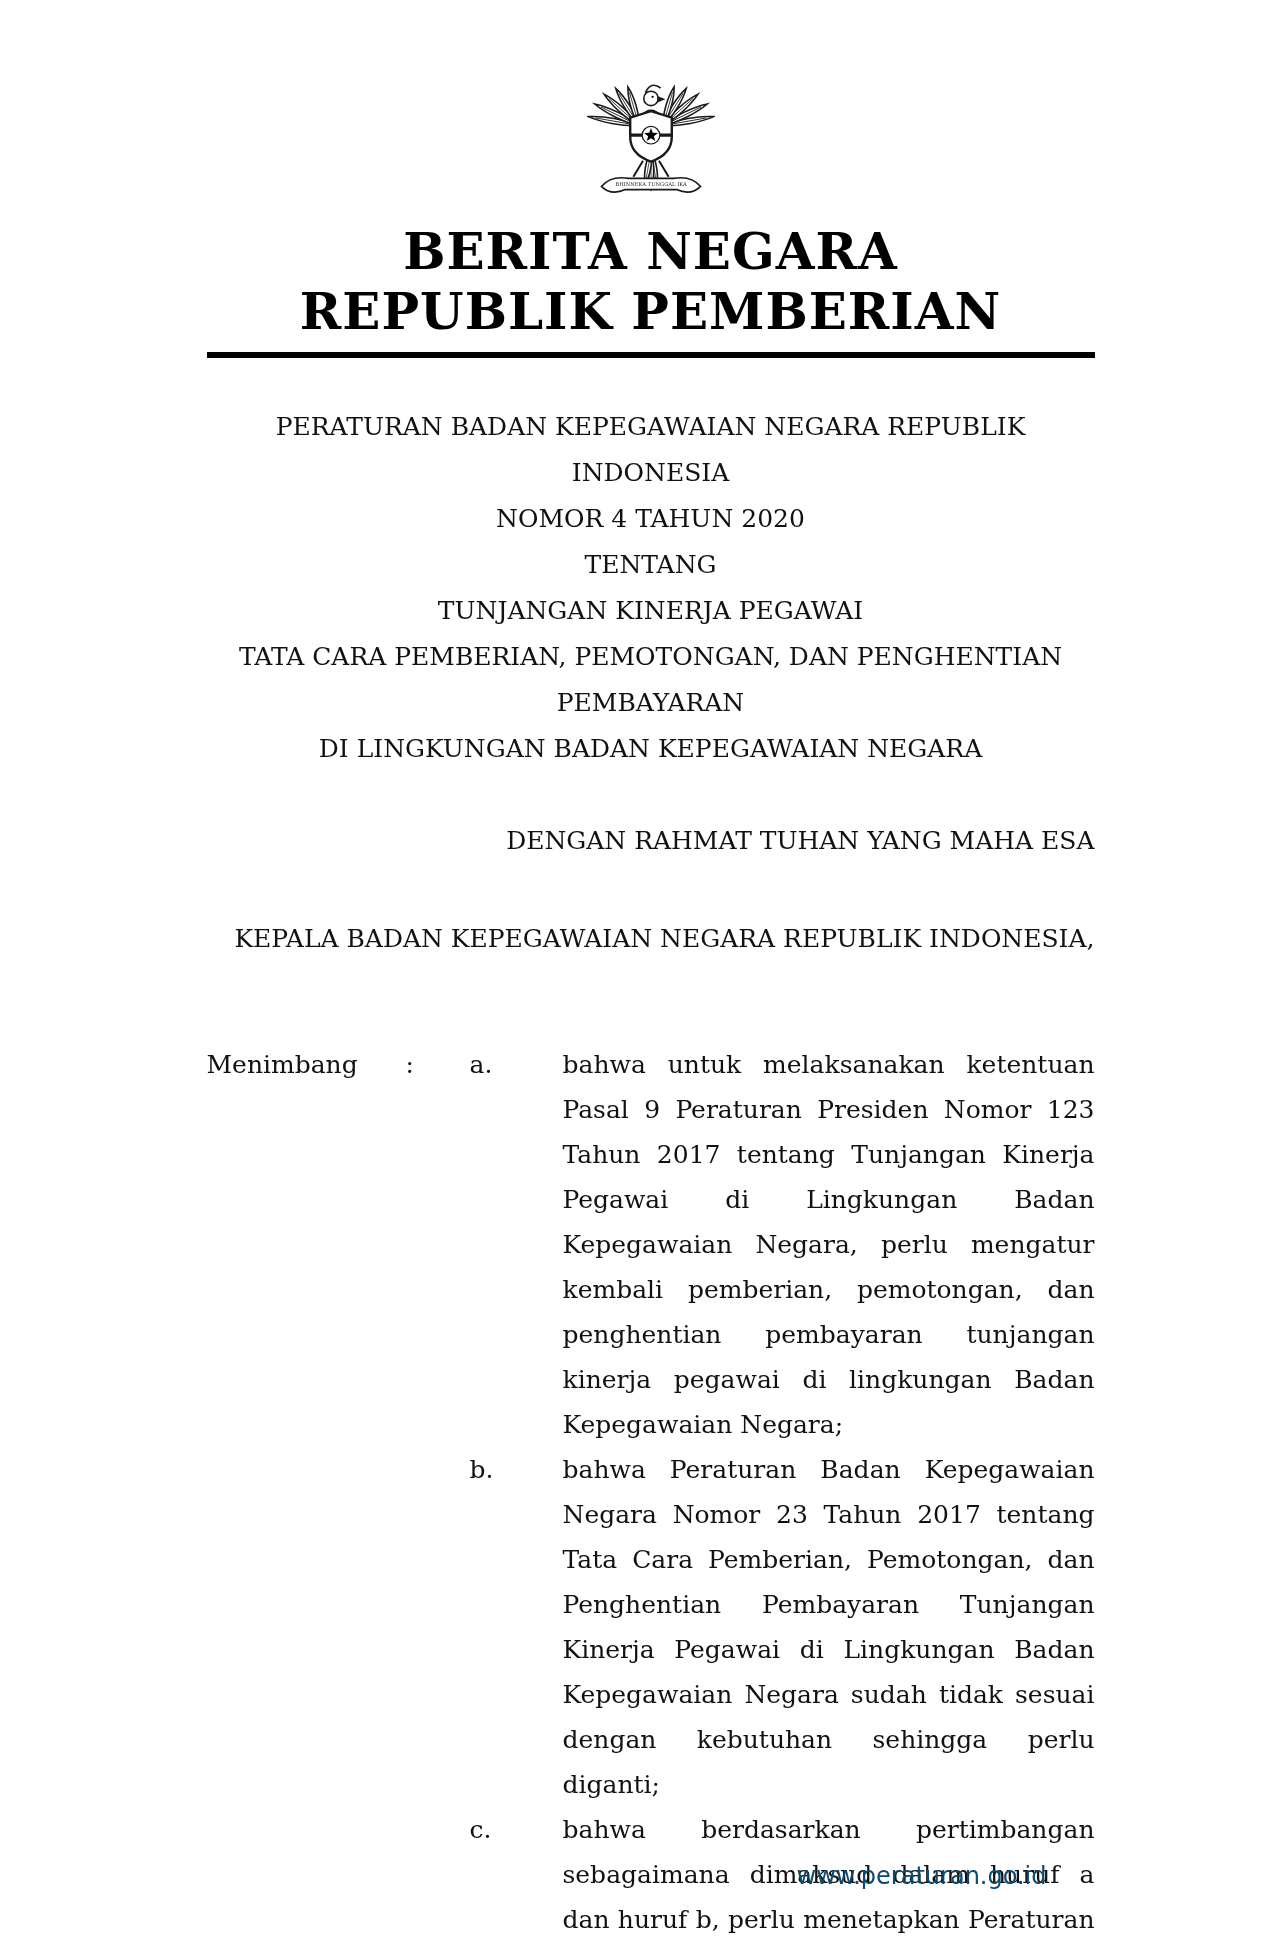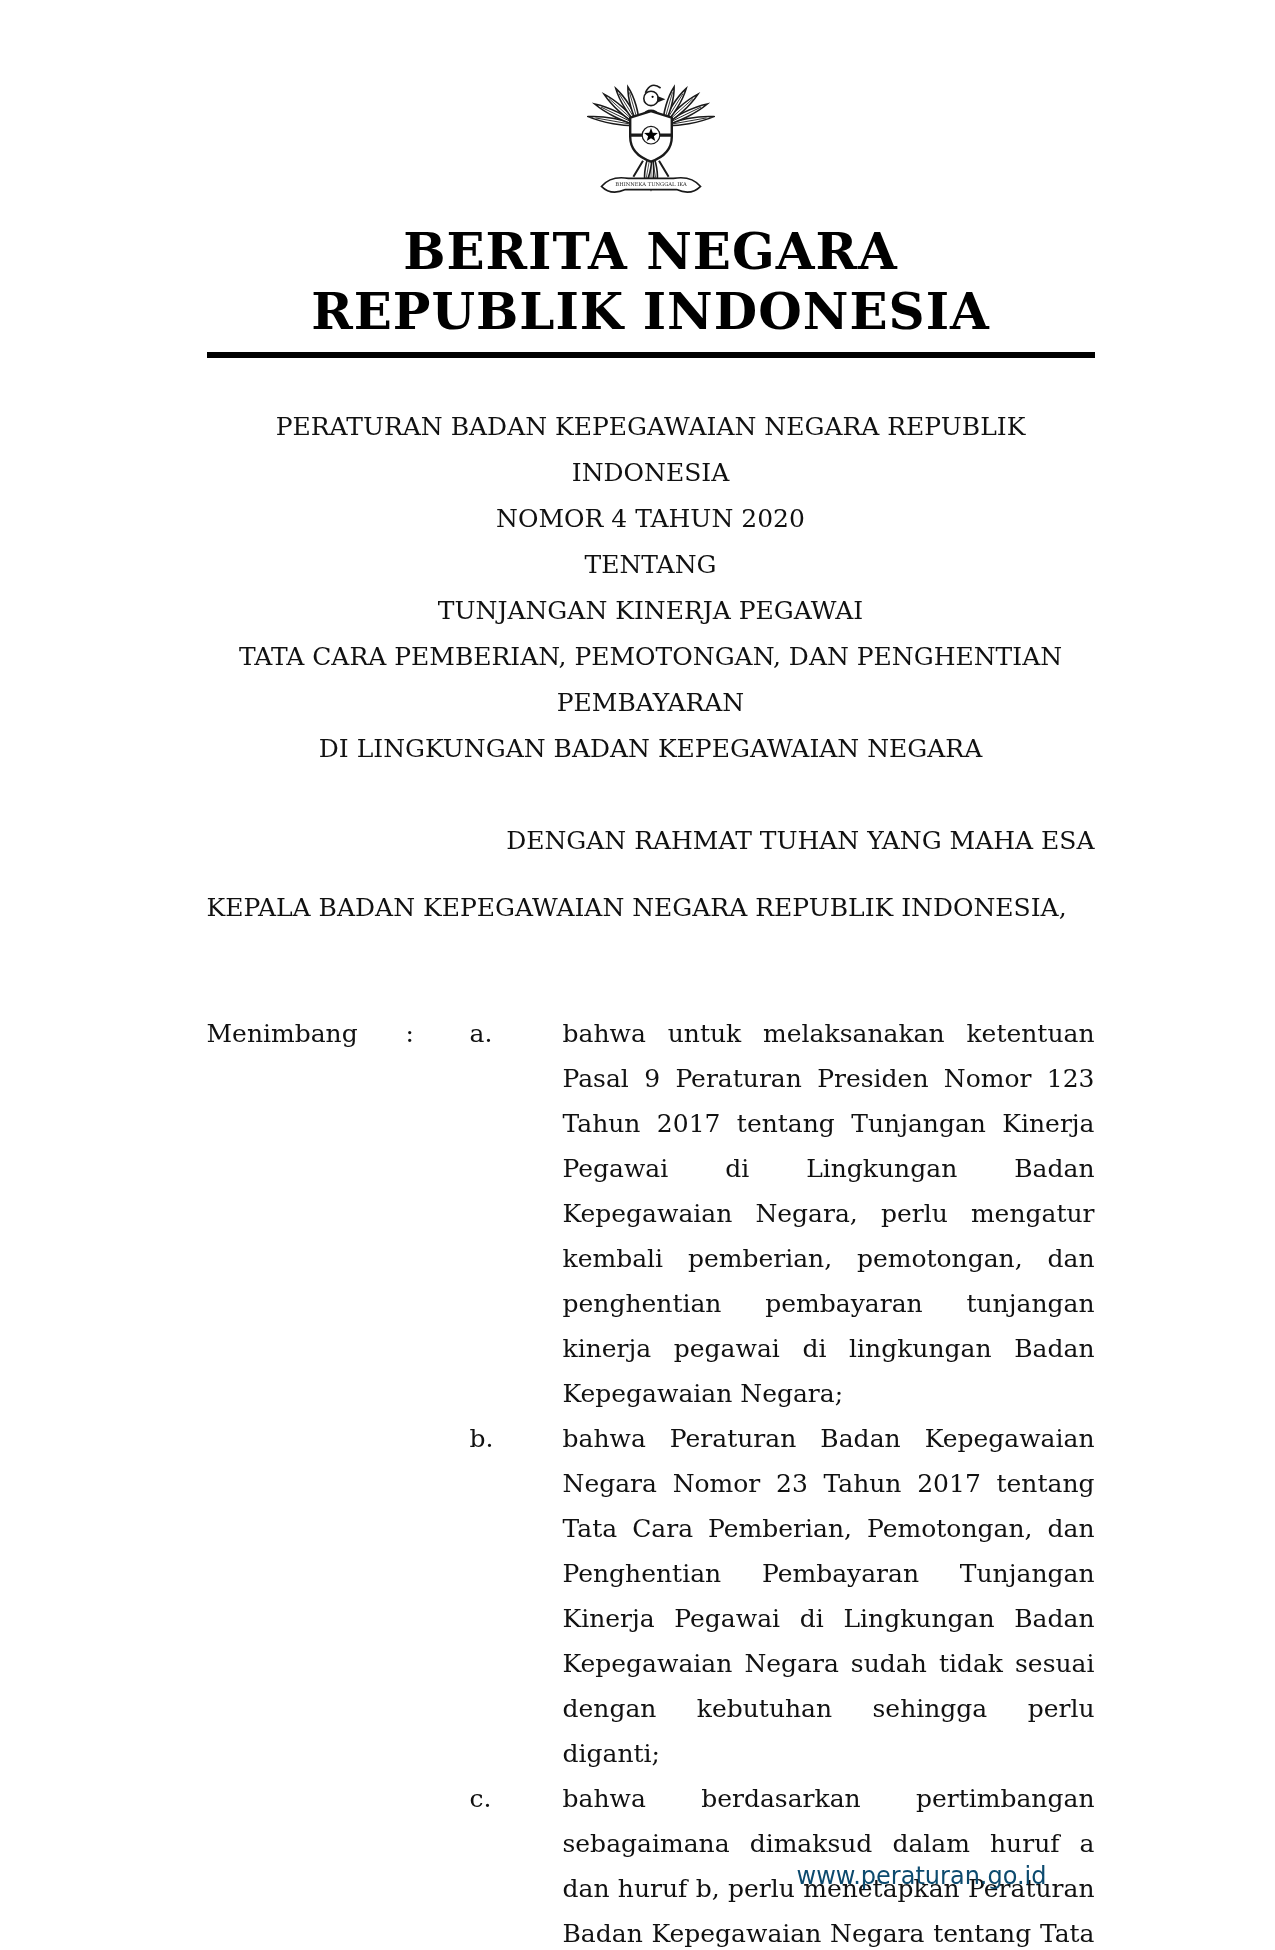--- a/index.html
+++ b/index.html
@@ -35,21 +35,21 @@
   }
   .doc-number { text-align:left; }
   .subject { text-align:justify; }
   .title-block {
     margin-top:46px;
     text-align:center;
     font-size:25px;
     line-height:46px;
   }
   .invocation { margin-top:46px; text-align:right; font-size:25px; line-height:46px; }
-  .official { margin-top:21px; text-align:left; font-size:25px; line-height:46px; }
+  .official { margin-top:52px; text-align:right; font-size:25px; line-height:46px; }
   .considering { margin-top:80px; font-size:25px; line-height:45px; }
   .c-row { display:grid; grid-template-columns:153px 18px 47px 1fr;gap:46px; }
   .c-label { text-align:left; }
   .c-colon { text-align:left; }
   .c-letter { text-align:left; }
   .c-text { text-align:justify; }
   .footer-url {
     position:absolute;
     right:140px;
     top:1862px;
@@ -109,21 +109,21 @@
       <circle cx="80" cy="104" r="11" fill="#fff" stroke="#1a1a1a" stroke-width="1.5"></circle>
       <polygon fill="#000" points="80,95 82.2,100.9 88.6,101.2 83.6,105.2 85.3,111.3 80,107.8 74.7,111.3 76.4,105.2 71.4,101.2 77.8,100.9"></polygon>
 
       <path d="M18 168 Q30 154 52 158 L108 158 Q130 154 142 168 Q130 180 112 172 L48 172 Q30 180 18 168 Z" fill="#fff" stroke="#1a1a1a" stroke-width="2"></path>
       <text x="80" y="168" text-anchor="middle" font-size="6.5" font-family="DejaVu Serif, serif" fill="#1a1a1a">BHINNEKA TUNGGAL IKA</text>
     </svg>
   </div>
 
   <div class="masthead">
     <div>BERITA NEGARA</div>
-    <div>REPUBLIK INDONESIA</div>
+    <div>REPUBLIK PEMBERIAN</div>
   </div>
 
   <div class="rule"></div>
 
 
   <div class="title-block">
     <div>PERATURAN BADAN KEPEGAWAIAN NEGARA REPUBLIK INDONESIA</div>
     <div>NOMOR 4 TAHUN 2020</div>
     <div>TENTANG</div>
     <div>TUNJANGAN KINERJA PEGAWAI</div>

